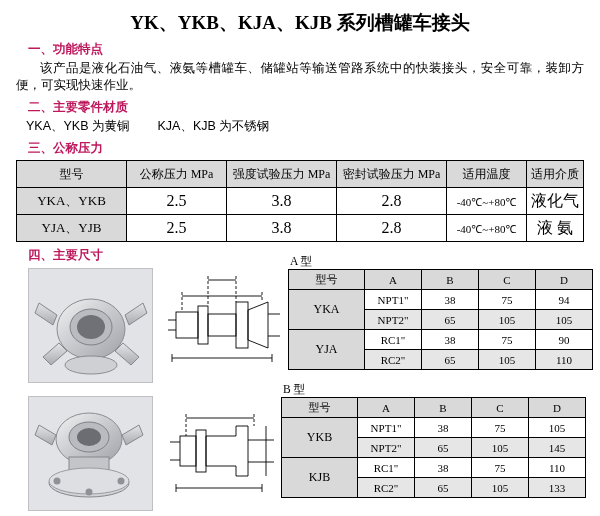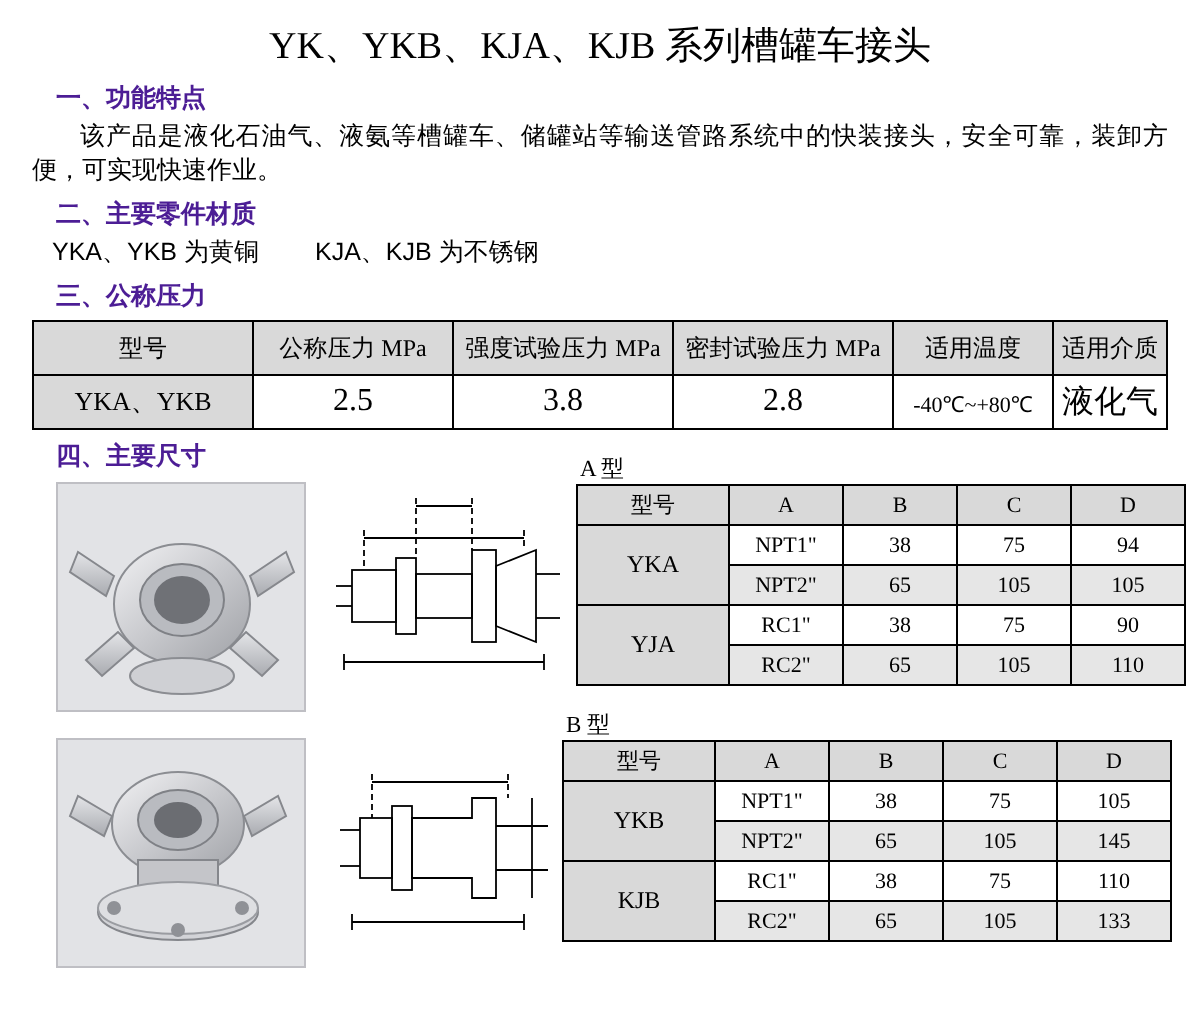--- a/index.html
+++ b/index.html
@@ -18,28 +18,28 @@
   .page {
     width: 600px;
     height: 516px;
     position: relative;
     box-sizing: border-box;
     padding: 0 10px;
   }
   .title {
     text-align: center;
     font-family: "Liberation Serif", serif;
-    font-weight: normal;
+    font-weight: bold;
     font-size: 19px;
     letter-spacing: 0px;
     margin: 10px 0 4px 0;
     color: #000;
   }
   .section-head {
-    color: #4c1d95;
+    color: #be185d;
     font-weight: bold;
     font-size: 12.5px;
     font-family: "Liberation Sans", sans-serif;
     margin: 5px 0 2px 18px;
   }
   .para {
     font-size: 12.5px;
     line-height: 17px;
     margin: 0 6px 0 6px;
     text-indent: 24px;
@@ -173,20 +173,28 @@
       <th>适用温度</th>
       <th>适用介质</th>
     </tr>
     <tr>
       <td class="model">YKA、YKB</td>
       <td>2.5</td>
       <td>3.8</td>
       <td>2.8</td>
       <td class="small">-40℃~+80℃</td>
       <td>液化气</td>
+    </tr>
+    <tr>
+      <td class="model">YJA、YJB</td>
+      <td>2.5</td>
+      <td>3.8</td>
+      <td>2.8</td>
+      <td class="small">-40℃~+80℃</td>
+      <td>液 氨</td>
     </tr>
   </tbody>
     </table>
 
   <div class="section-head">四、主要尺寸</div>
 
   <div class="img-row">
 
     <div class="photo" style="left:18px; top:0;">
       <svg width="123" height="113" viewBox="0 0 123 113">

